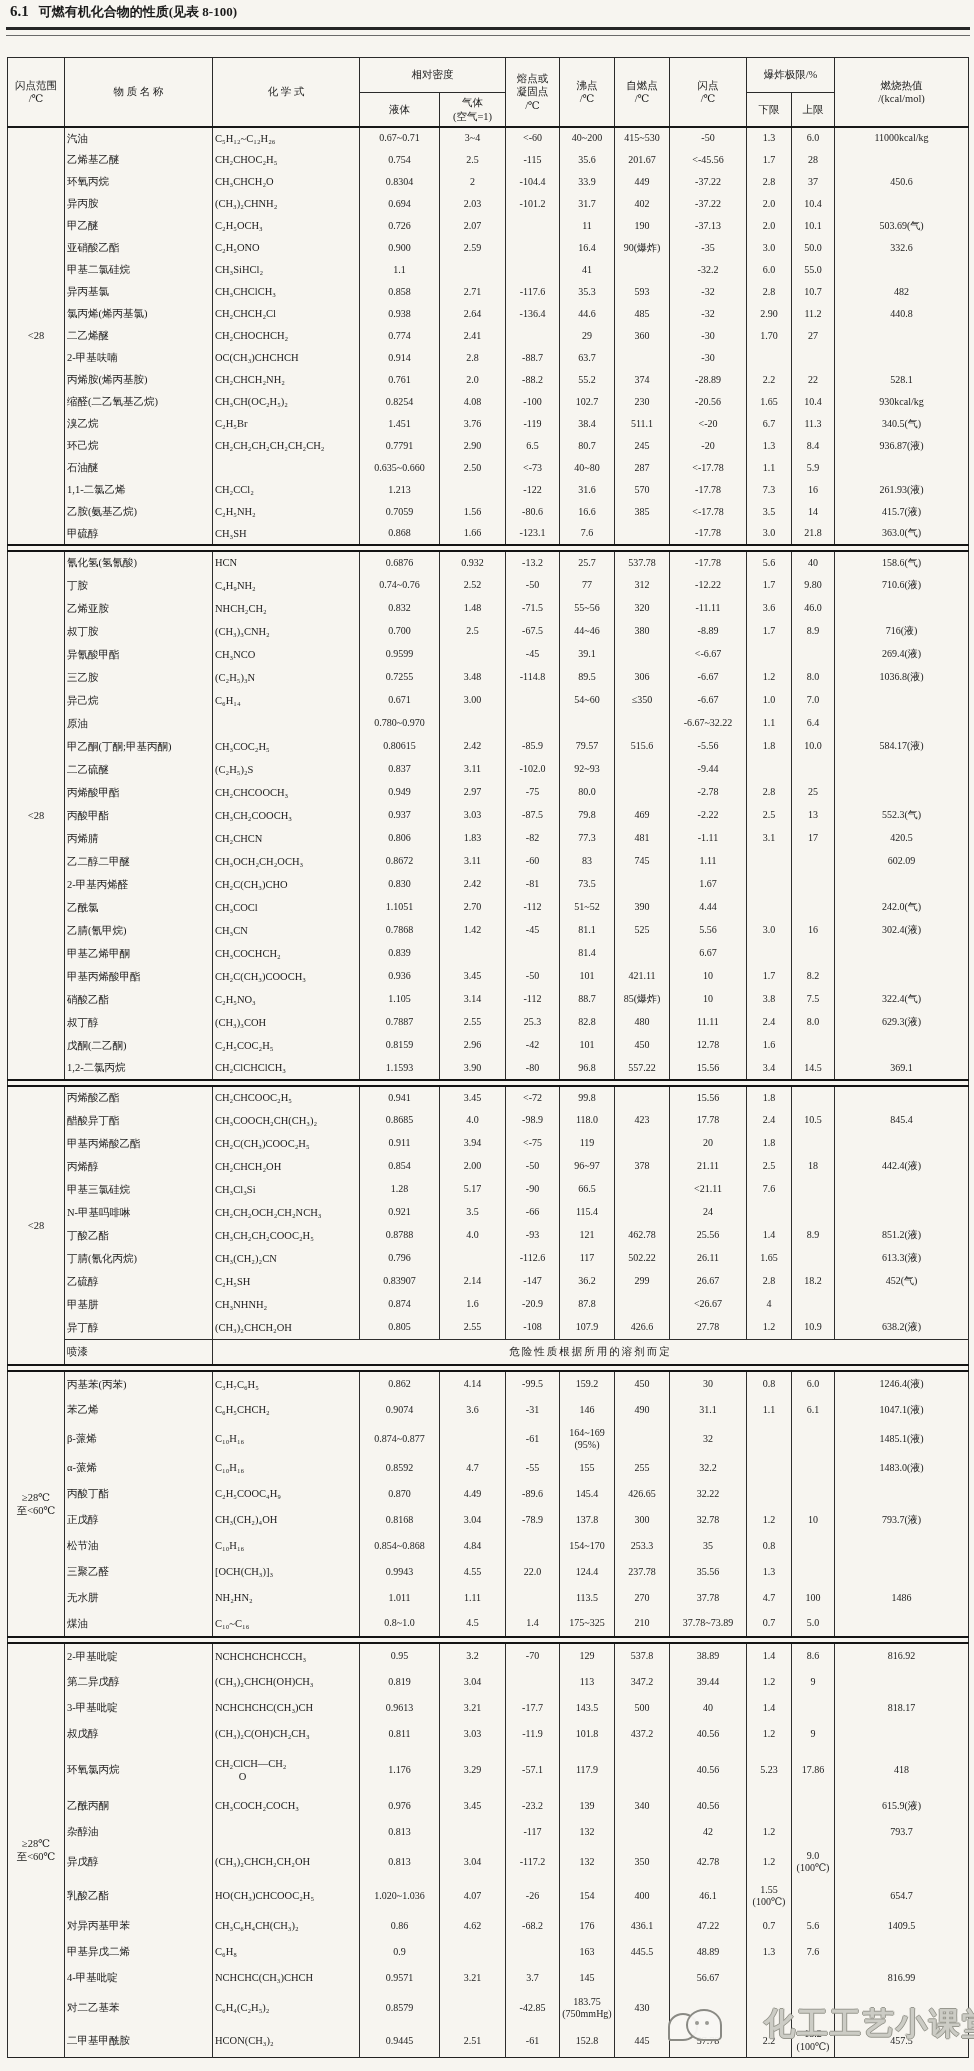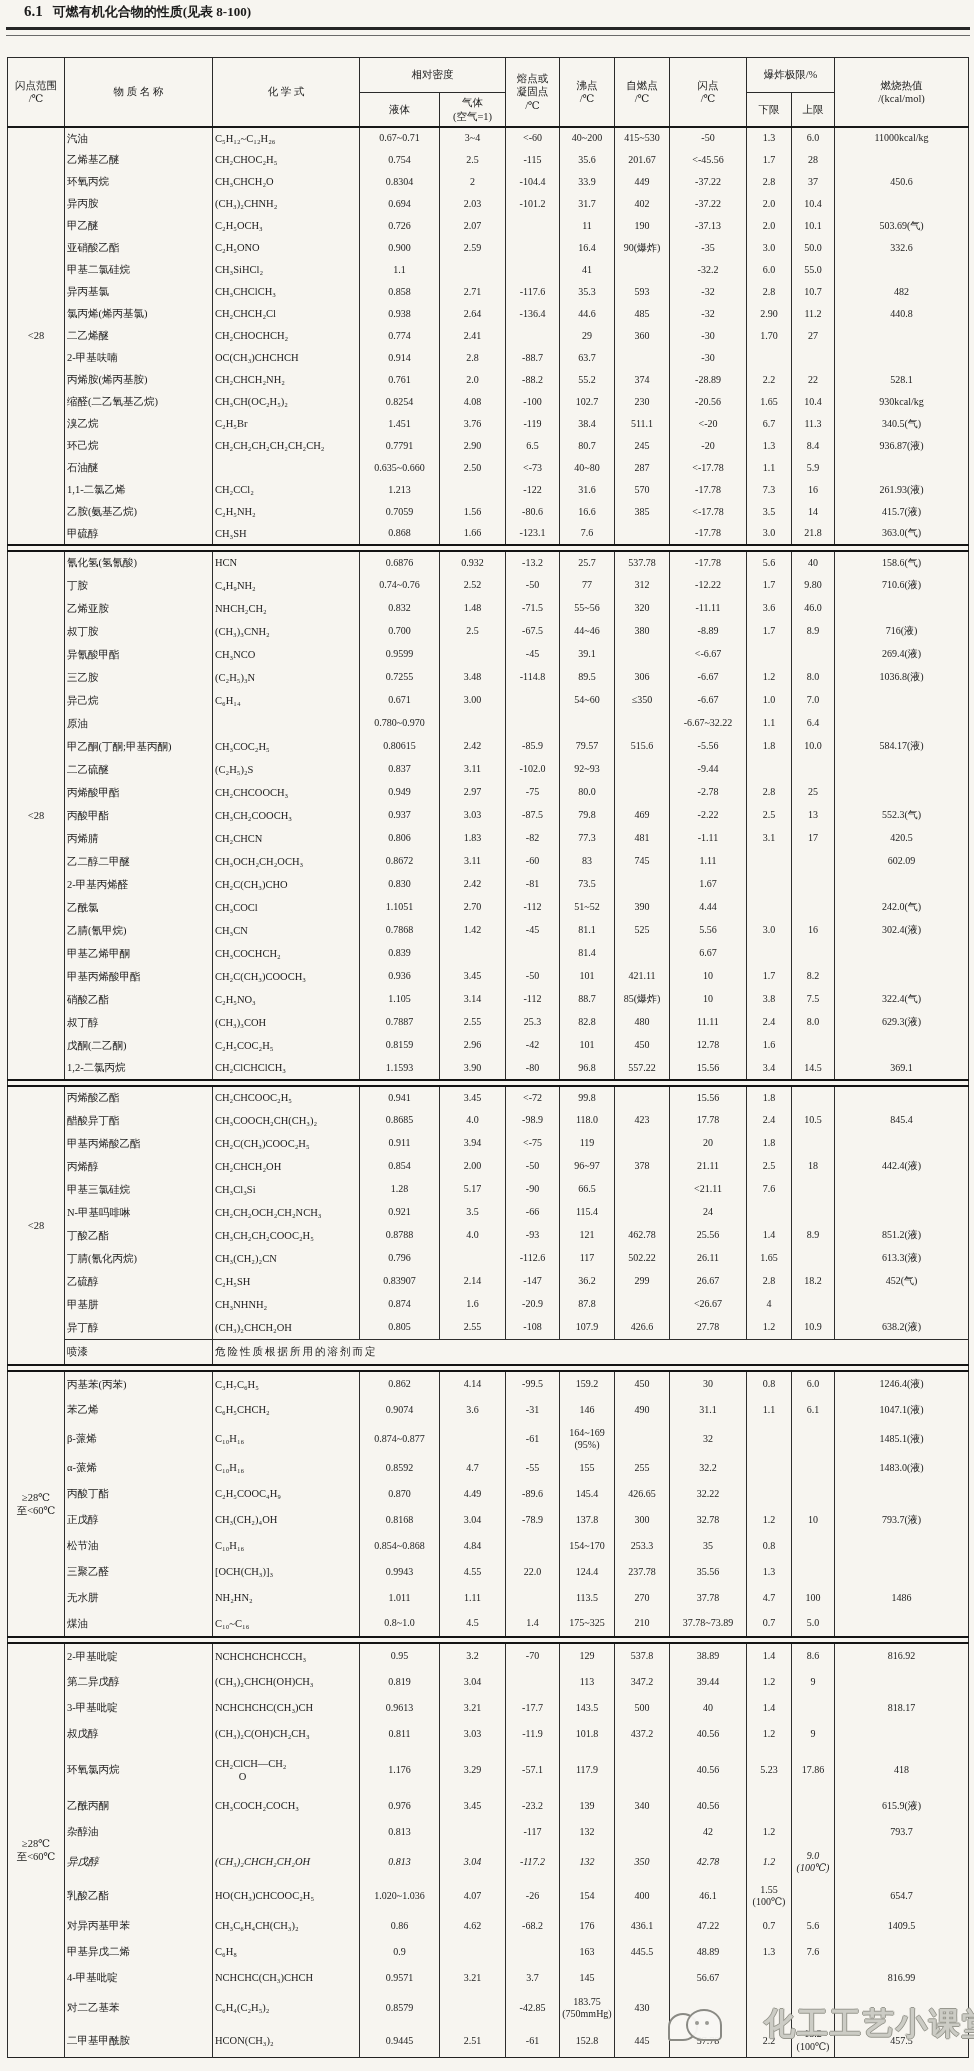--- a/index.html
+++ b/index.html
@@ -4,21 +4,21 @@
 <style>
   html,body{margin:0;padding:0;}
   body{
     width:974px;height:2071px;position:relative;
     background:#f7f5f0;
     font-family:"Liberation Serif","DejaVu Serif",serif;
     color:#1b1b1b;
     -webkit-font-smoothing:antialiased;
   }
   .page{position:absolute;inset:0;overflow:hidden;}
-  .heading{position:absolute;left:24px;top:3px;font-size:13px;font-weight:bold;white-space:nowrap;}
+  .heading{position:absolute;left:10px;top:3px;font-size:13px;font-weight:bold;white-space:nowrap;}
   .heading .num{font-size:15px;margin-right:10px;}
   .toprule{position:absolute;left:6px;right:4px;top:27px;height:5px;
     border-top:3px solid #262626;border-bottom:1px solid #6a6a6a;}
   .caption{position:absolute;left:0;right:0;top:37px;text-align:center;
     font-size:12px;font-weight:bold;letter-spacing:1px;}
   table.main{
     position:absolute;left:7px;top:57px;width:961px;
     border-collapse:collapse;table-layout:fixed;
     font-size:10px;
   }
@@ -35,21 +35,21 @@
   thead tr.h2 th{height:33px;}
   thead{border-bottom:2px solid #181818;}
   
   tbody td{border-left:1px solid #2e2e2e;border-right:1px solid #2e2e2e;border-top:none;border-bottom:none;}
   td.range{text-align:center;font-size:10.5px;white-space:pre-line;}
   td.c-name{text-align:left;padding-left:8px;font-size:10.5px;white-space:nowrap;}
   td.c-formula{text-align:left;padding-left:6px;white-space:pre-wrap;font-size:10.5px;line-height:1.05;}
   td.c-num{text-align:center;white-space:pre-line;}
   tr.sep td{height:4px;border-top:2px solid #141414;border-bottom:2px solid #141414;padding:0;}
   tr.noterow td{border-top:1px solid #2e2e2e;}
-  td.notespan{text-align:left;font-size:10.5px;letter-spacing:2px;}
+  td.notespan{text-align:center;font-size:10.5px;letter-spacing:2px;}
   
   .watermark{position:absolute;left:668px;top:2003px;display:flex;align-items:center;z-index:5;}
   .wm-bubbles{position:relative;width:52px;height:42px;}
   .wm-b1{position:absolute;left:0;top:10px;width:26px;height:24px;border:2px solid #8a8a84;
      background:rgba(248,247,243,.9);border-radius:50% 50% 50% 10%;}
   .wm-b2{position:absolute;left:18px;top:6px;width:32px;height:28px;border:2px solid #8a8a84;
      background:rgba(248,247,243,.95);border-radius:50% 50% 15% 50%;}
   .wm-b2 i{position:absolute;top:10px;width:4px;height:4px;background:#9a9a94;border-radius:50%;}
   .wm-b2 i.e1{left:7px;} .wm-b2 i.e2{left:17px;}
   .wm-text{
@@ -1031,21 +1031,21 @@
           <td class="c-num">0.813</td>
           <td class="c-num"></td>
           <td class="c-num">-117</td>
           <td class="c-num">132</td>
           <td class="c-num"></td>
           <td class="c-num">42</td>
           <td class="c-num">1.2</td>
           <td class="c-num"></td>
           <td class="c-num">793.7</td>
         </tr>
-        <tr style="height: 34px; font-style: italic;">
+        <tr style="height: 34px;">
           <td class="c-name">异戊醇</td>
           <td class="c-formula">(CH₃)₂CHCH₂CH₂OH</td>
           <td class="c-num">0.813</td>
           <td class="c-num">3.04</td>
           <td class="c-num">-117.2</td>
           <td class="c-num">132</td>
           <td class="c-num">350</td>
           <td class="c-num">42.78</td>
           <td class="c-num">1.2</td>
           <td class="c-num">9.0<br>(100℃)</td>

